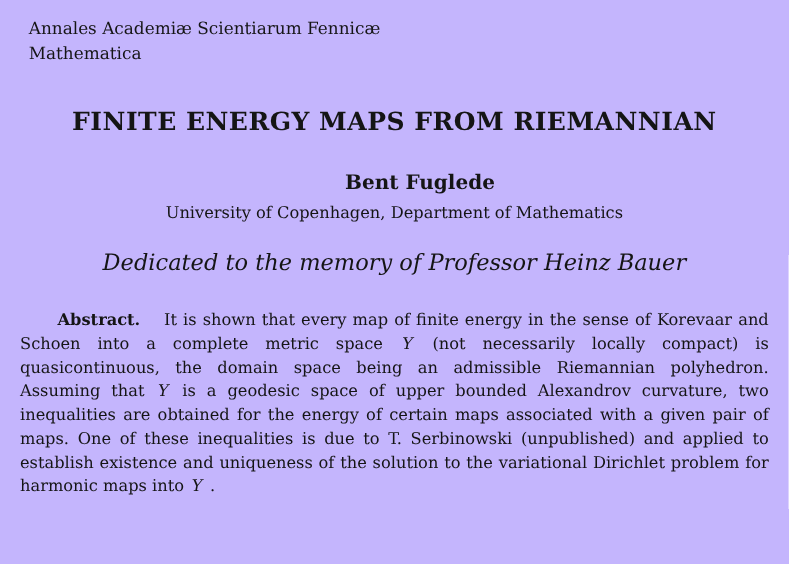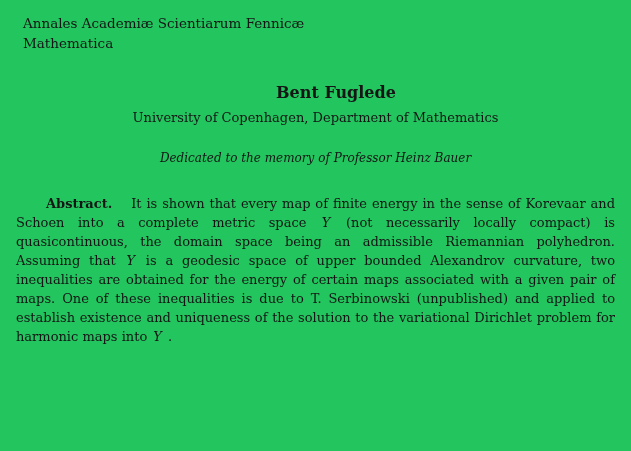--- a/index.html
+++ b/index.html
@@ -4,21 +4,21 @@
 <style>
   html, body {
     margin: 0;
     padding: 0;
     background: #ffffff;
   }
   .page {
     position: relative;
     width: 631px;
     height: 451px;
-    background: #22c55e;
+    background: #c4b5fd;
     color: #151515;
     font-family: "DejaVu Serif", "Liberation Serif", serif;
     overflow: hidden;
     box-sizing: border-box;
   }
   .journal-block {
     padding: 13px 0 0 23px;
     font-size: 13.5px;
     line-height: 20px;
   }
@@ -41,21 +41,21 @@
   .affiliation-block {
     margin-top: 5px;
     text-align: center;
     font-size: 13px;
     line-height: 20.5px;
   }
   .dedication {
     margin-top: 19px;
     text-align: center;
     font-style: italic;
-    font-size: 12px;
+    font-size: 18px;
     line-height: 20px;
   }
   .abstract-block {
     margin-top: 26px;
     padding: 0 16px;
     font-size: 13px;
     line-height: 19px;
     text-align: justify;
   }
   .abstract-block p {
@@ -75,20 +75,21 @@
 <body>
 
 <div class="page">
 
   <div class="journal-block">
     <div>Annales Academiæ Scientiarum Fennicæ</div>
     <div>Mathematica</div>
   </div>
 
   <div class="title-block">
+    <div>FINITE ENERGY MAPS FROM RIEMANNIAN</div>
   </div>
 
   <div class="author-name">Bent Fuglede</div>
 
   <div class="affiliation-block">
     <div>University of Copenhagen, Department of Mathematics</div>
   </div>
 
   <div class="dedication">Dedicated to the memory of Professor Heinz Bauer</div>
 

